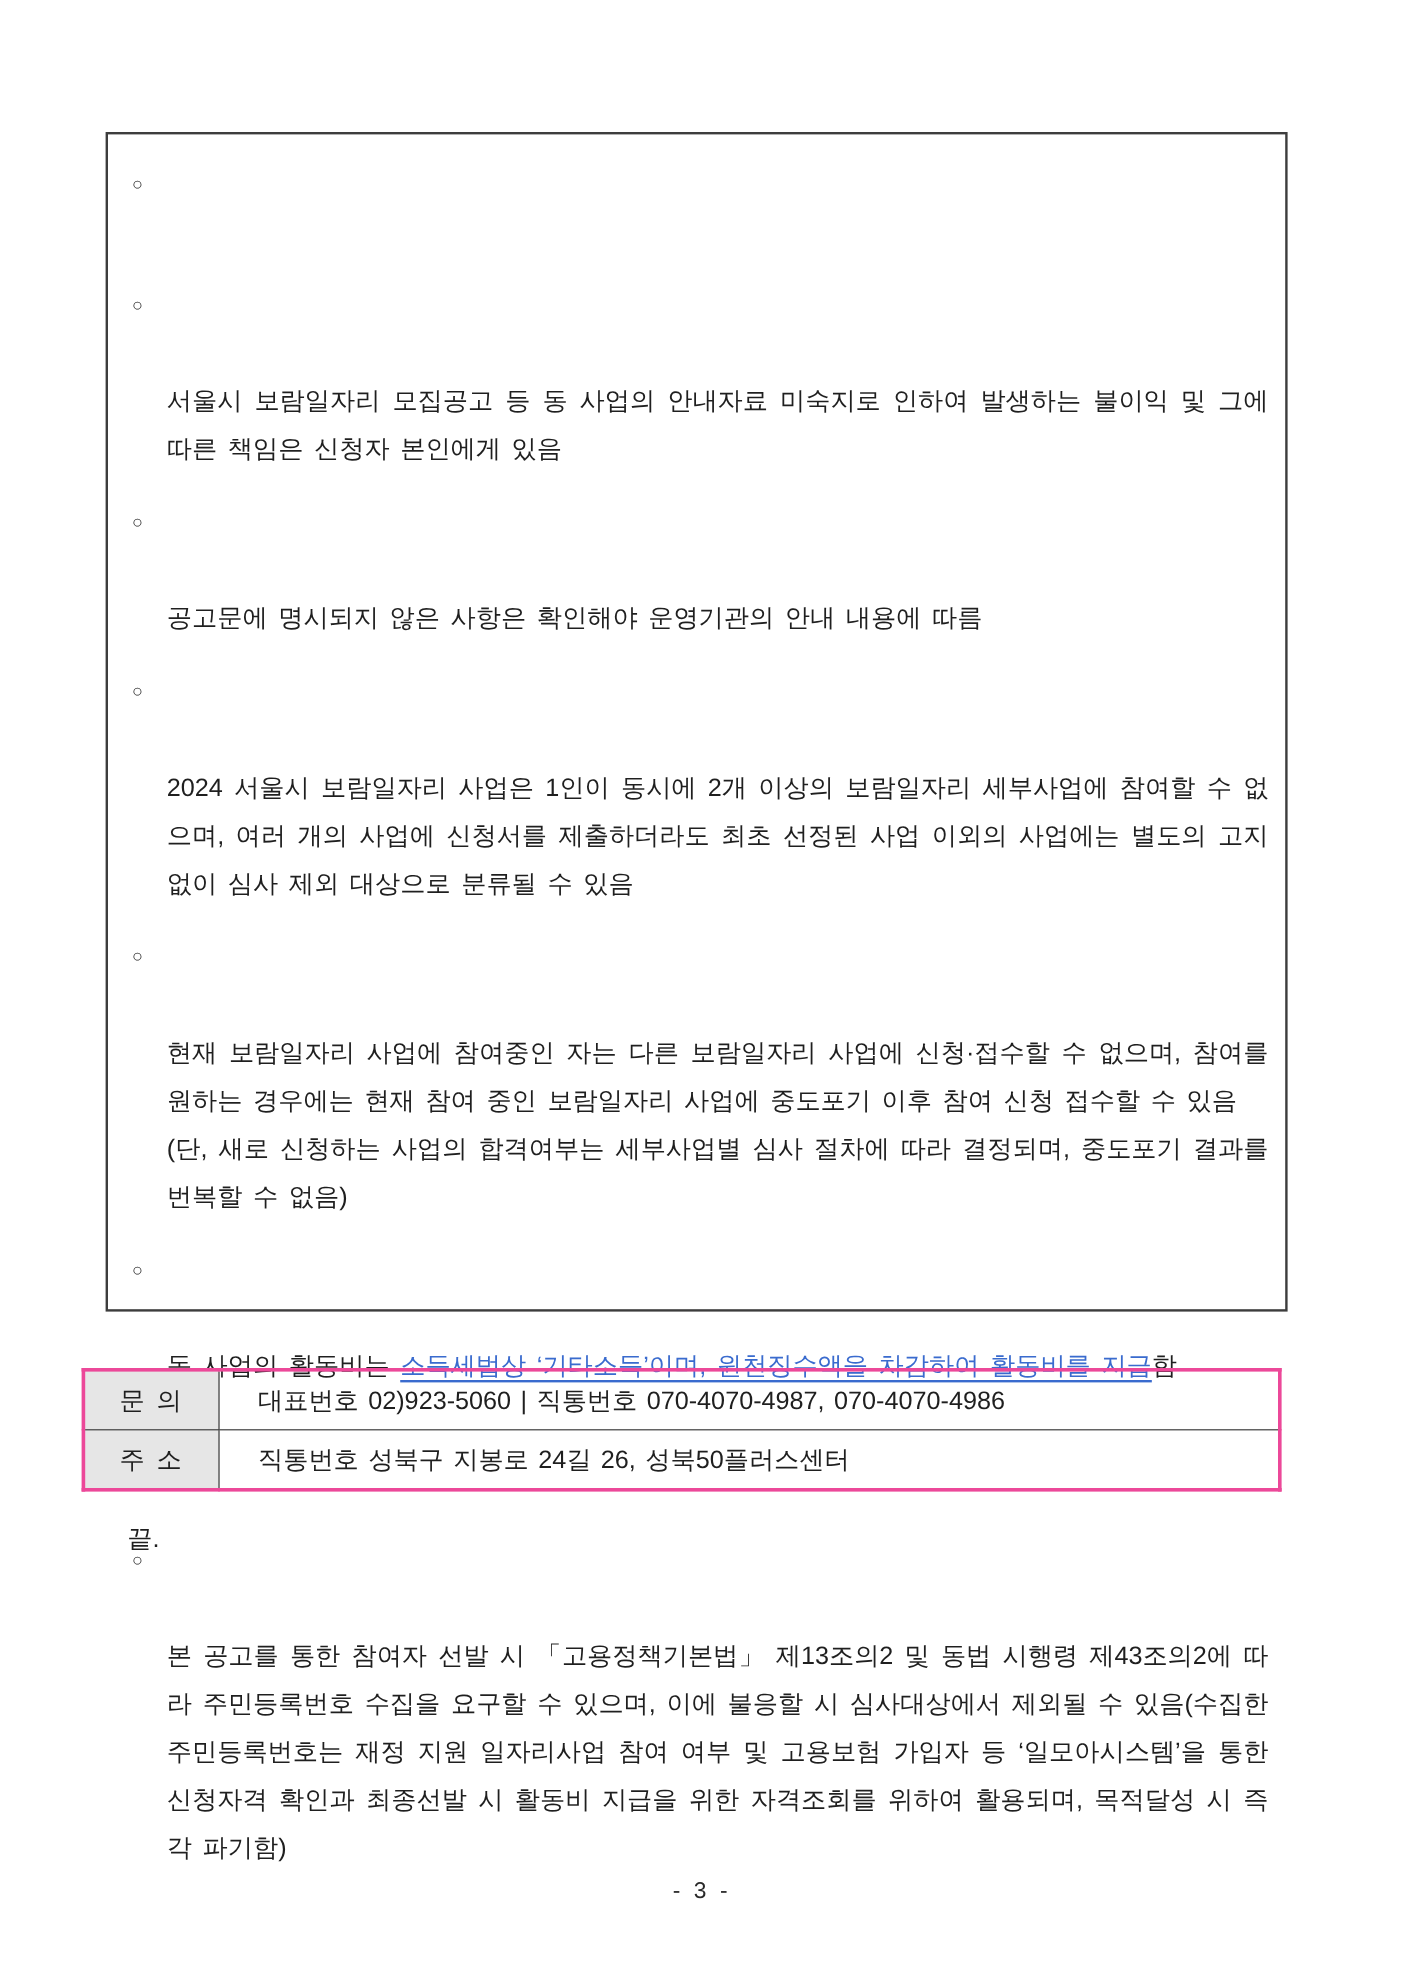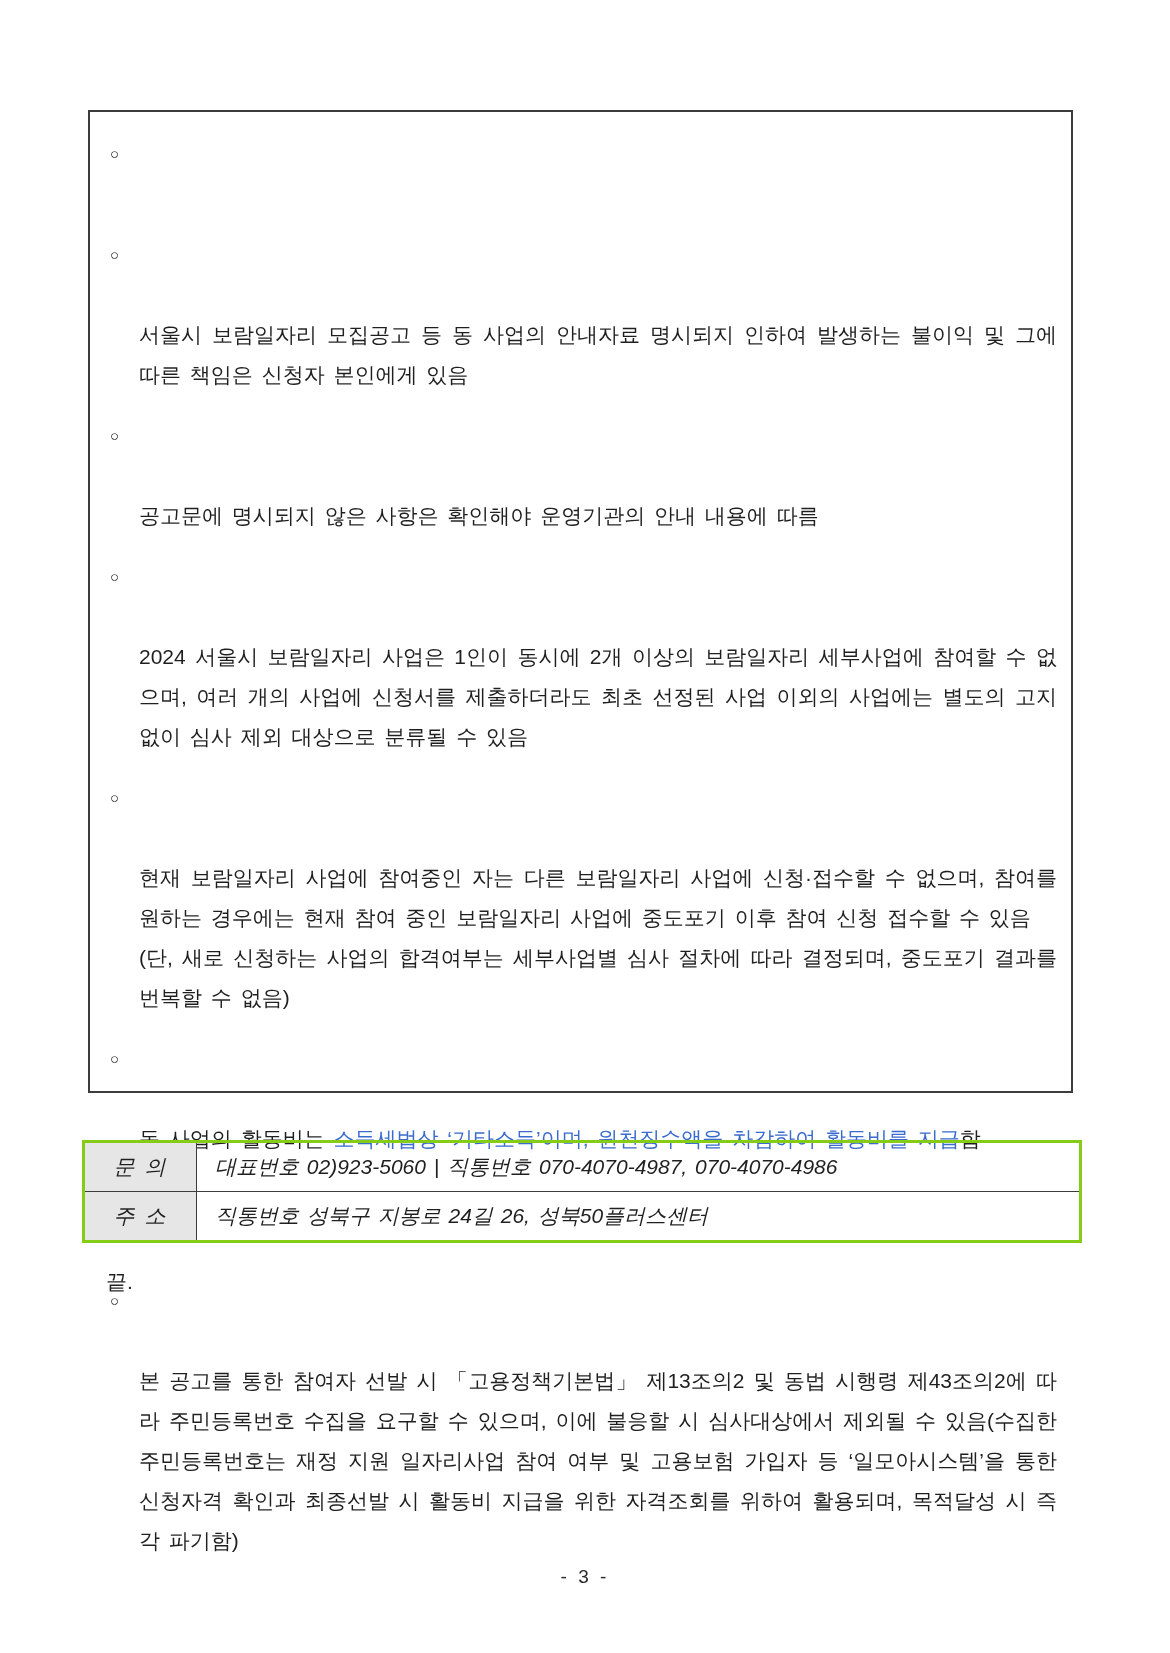--- a/index.html
+++ b/index.html
@@ -44,49 +44,49 @@
   .bullet {
     position: absolute;
     left: 8px;
     top: 0;
     font-size: 15px;
     line-height: 40px;
     color: #1f1f1f;
   }
   .doc-link {
     color: #3a6bce;
+    text-decoration: underline;
     text-decoration-color: #3a6bce;
     text-underline-offset: 5px;
   }
 
   
   table.contact-table {
     position: absolute;
-    left: 82px;
+    left: 68px;
     top: 1140px;
     width: 1000px;
     border-collapse: collapse;
-    border: 3px solid #84cc16;
+    border: 3px solid #ec4899;
     table-layout: fixed;
-    font-style: italic;
   }
   table.contact-table td {
     border: 1.6px solid #3d3d3d;
     font-size: 21px;
     height: 50px;
     box-sizing: border-box;
   }
   td.label-cell {
     width: 113px;
     background: #e6e6e6;
     text-align: center;
     letter-spacing: 2px;
   }
   td.value-cell {
-    padding-left: 18px;
+    padding-left: 32px;
     word-spacing: 2px;
   }
 
   .end-mark {
     position: absolute;
     left: 106px;
     top: 1268px;
     font-size: 21px;
   }
 
@@ -104,21 +104,21 @@
 </head>
 <body>
 
 <div class="notice-box">
   <ul class="notice-list">
     <li class="notice-item">
       <span class="bullet">○</span>
     </li>
     <li class="notice-item">
       <span class="bullet">○</span>
-      <span>서울시 보람일자리 모집공고 등 동 사업의 안내자료 명시되지 인하여 발생하는 불이익 및 그에 따른 책임은 신청자 본인에게 있음</span>
+      <span>서울시 보람일자리 모집공고 등 동 사업의 안내자료 미숙지로 인하여 발생하는 불이익 및 그에 따른 책임은 신청자 본인에게 있음</span>
     </li>
     <li class="notice-item">
       <span class="bullet">○</span>
       <span>공고문에 명시되지 않은 사항은 확인해야 운영기관의 안내 내용에 따름</span>
     </li>
     <li class="notice-item">
       <span class="bullet">○</span>
       <span>2024 서울시 보람일자리 사업은 1인이 동시에 2개 이상의 보람일자리 세부사업에 참여할 수 없으며, 여러 개의 사업에 신청서를 제출하더라도 최초 선정된 사업 이외의 사업에는 별도의 고지 없이 심사 제외 대상으로 분류될 수 있음</span>
     </li>
     <li class="notice-item">

